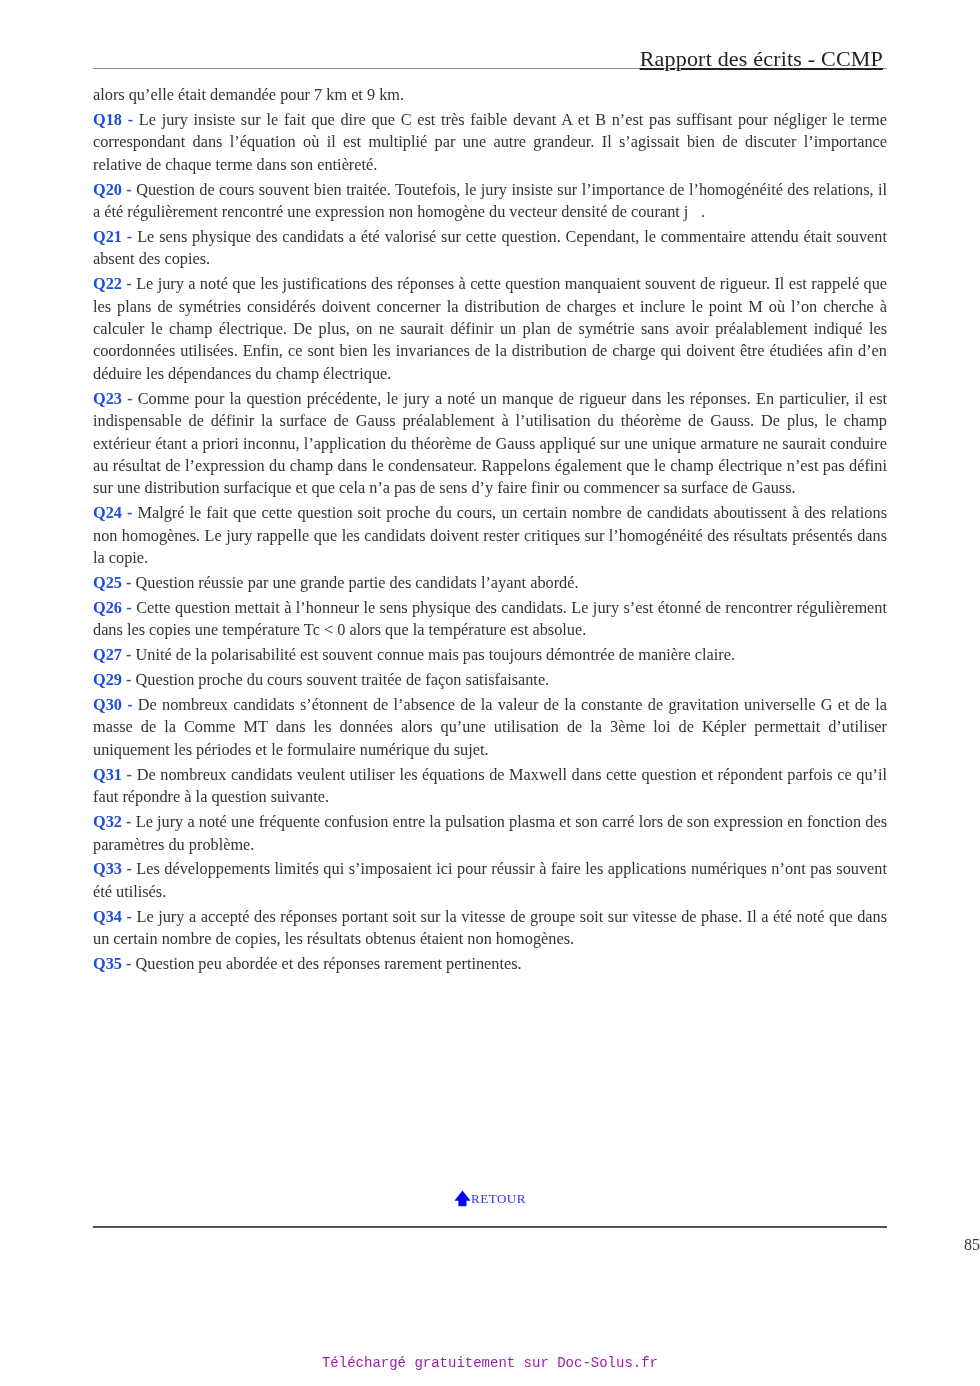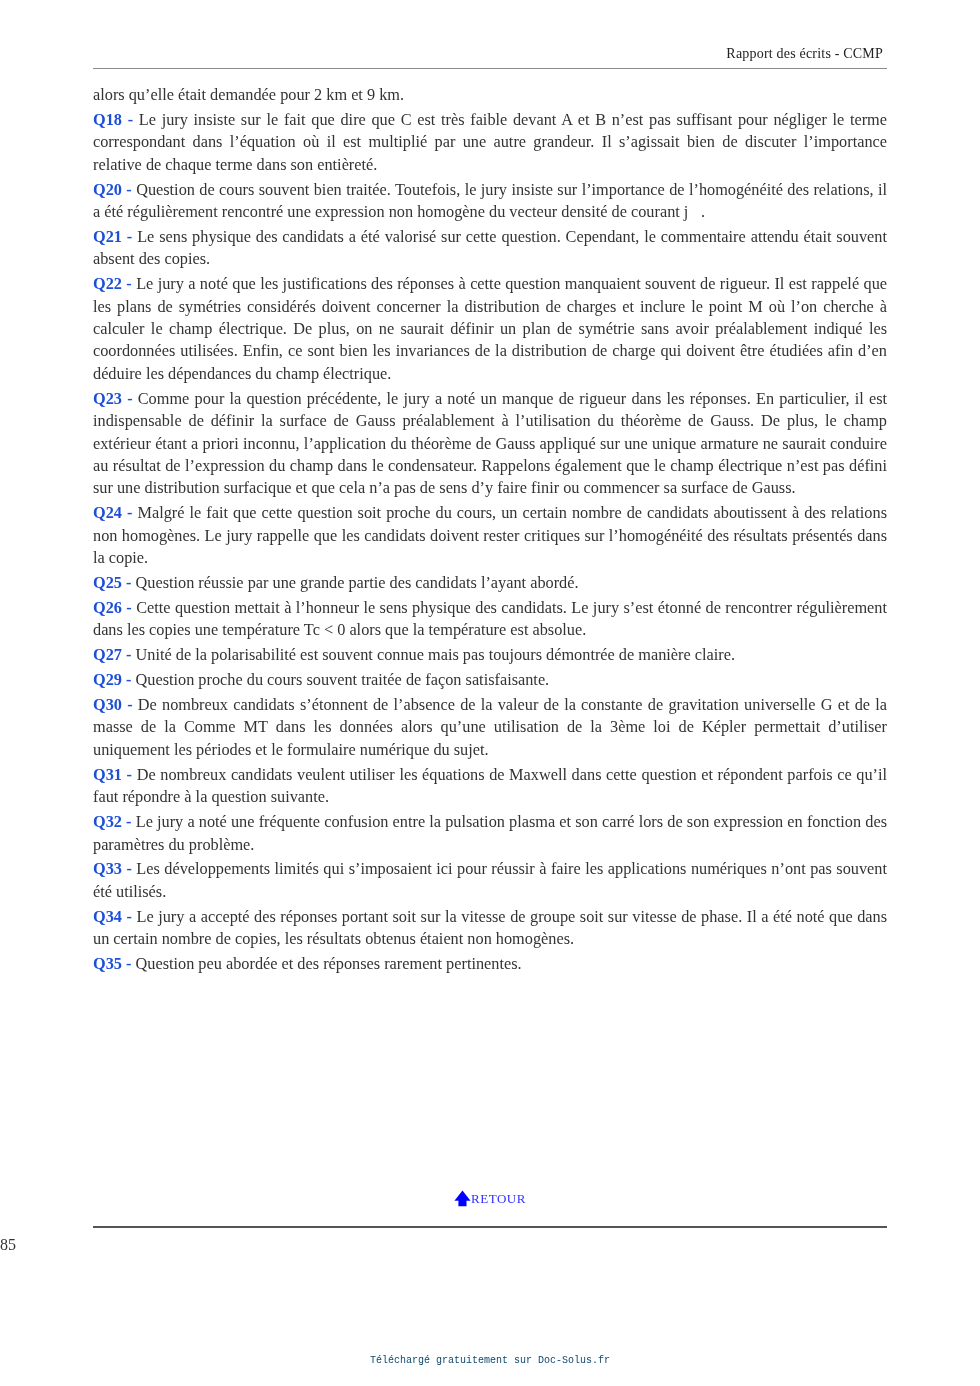--- a/index.html
+++ b/index.html
@@ -1,41 +1,41 @@
 <!DOCTYPE html>
 <html><head>
 <meta charset="utf-8">
 <style>
   html, body { margin: 0; padding: 0; background: #ffffff; }
   body { width: 980px; height: 1386px; position: relative; overflow: hidden;
          font-family: "Liberation Serif", "DejaVu Serif", serif; color: #2a2a2a; }
   .header { position: absolute; left: 93px; right: 93px; top: 44px; height: 24px;
             border-bottom: 1px solid #8a8a8a; }
-  .header-title { position: absolute; right: 4px; top: 2px; font-size: 14px; color: #222; letter-spacing: 0.2px; }
+  .header-title { position: absolute; right: 4px; top: 2px; font-size: 22px; color: #222; letter-spacing: 0.2px; text-decoration: underline; }
   .content { position: absolute; left: 93px; width: 794px; top: 84px; font-size: 16.3px; line-height: 22.4px;
              text-align: justify; color: #333; }
   .para { margin: 0 0 2.5px 0; }
   .q { font-weight: bold; color: #1d4ed8; }
   .retour { position: absolute; top: 1187px; left: 0; width: 980px; text-align: center; font-size: 13px; color: #2020ff; }
   .retour span.arrow { display: inline-block; font-weight: bold; font-size: 16px; color: #0000ff; vertical-align: -1px; font-family: "DejaVu Sans", sans-serif; }
   .retour a { color: #3030ff; text-decoration: none; letter-spacing: 0.5px; margin-top: 32px; }
   .footer-rule { position: absolute; left: 93px; right: 93px; top: 1226px; border-top: 2px solid #555; }
-  .page-number { position: absolute; top: 1236px; left: 0; width: 980px; text-align: left; font-size: 16px; color: #333; }
+  .page-number { position: absolute; top: 1236px; left: 0; width: 980px; text-align: right; font-size: 16px; color: #333; }
   .watermark { position: absolute; top: 1355px; left: 0; width: 980px; text-align: center;
-               font-family: "Liberation Mono", "DejaVu Sans Mono", monospace; font-size: 10px; color: #0c4a6e; }
+               font-family: "Liberation Mono", "DejaVu Sans Mono", monospace; font-size: 14px; color: #a21caf; }
 </style>
 </head>
 <body>
 
 <div class="header">
   <span class="header-title">Rapport des écrits - CCMP</span>
 </div>
 
 <div class="content">
-  <p class="para">alors qu’elle était demandée pour 2 km et 9 km.</p>
+  <p class="para">alors qu’elle était demandée pour 7 km et 9 km.</p>
   <div id="items">
       <p class="para"><span class="q">Q18 -</span> <span>Le jury insiste sur le fait que dire que C est très faible devant A et B n’est pas suffisant pour négliger le terme correspondant dans l’équation où il est multiplié par une autre grandeur. Il s’agissait bien de discuter l’importance relative de chaque terme dans son entièreté.</span></p>
       <p class="para"><span class="q">Q20 -</span> <span>Question de cours souvent bien traitée. Toutefois, le jury insiste sur l’importance de l’homogénéité des relations, il a été régulièrement rencontré une expression non homogène du vecteur densité de courant j⃗.</span></p>
       <p class="para"><span class="q">Q21 -</span> <span>Le sens physique des candidats a été valorisé sur cette question. Cependant, le commentaire attendu était souvent absent des copies.</span></p>
       <p class="para"><span class="q">Q22 -</span> <span>Le jury a noté que les justifications des réponses à cette question manquaient souvent de rigueur. Il est rappelé que les plans de symétries considérés doivent concerner la distribution de charges et inclure le point M où l’on cherche à calculer le champ électrique. De plus, on ne saurait définir un plan de symétrie sans avoir préalablement indiqué les coordonnées utilisées. Enfin, ce sont bien les invariances de la distribution de charge qui doivent être étudiées afin d’en déduire les dépendances du champ électrique.</span></p>
       <p class="para"><span class="q">Q23 -</span> <span>Comme pour la question précédente, le jury a noté un manque de rigueur dans les réponses. En particulier, il est indispensable de définir la surface de Gauss préalablement à l’utilisation du théorème de Gauss. De plus, le champ extérieur étant a priori inconnu, l’application du théorème de Gauss appliqué sur une unique armature ne saurait conduire au résultat de l’expression du champ dans le condensateur. Rappelons également que le champ électrique n’est pas défini sur une distribution surfacique et que cela n’a pas de sens d’y faire finir ou commencer sa surface de Gauss.</span></p>
       <p class="para"><span class="q">Q24 -</span> <span>Malgré le fait que cette question soit proche du cours, un certain nombre de candidats aboutissent à des relations non homogènes. Le jury rappelle que les candidats doivent rester critiques sur l’homogénéité des résultats présentés dans la copie.</span></p>
       <p class="para"><span class="q">Q25 -</span> <span>Question réussie par une grande partie des candidats l’ayant abordé.</span></p>
       <p class="para"><span class="q">Q26 -</span> <span>Cette question mettait à l’honneur le sens physique des candidats. Le jury s’est étonné de rencontrer régulièrement dans les copies une température Tc &lt; 0 alors que la température est absolue.</span></p>
       <p class="para"><span class="q">Q27 -</span> <span>Unité de la polarisabilité est souvent connue mais pas toujours démontrée de manière claire.</span></p>

